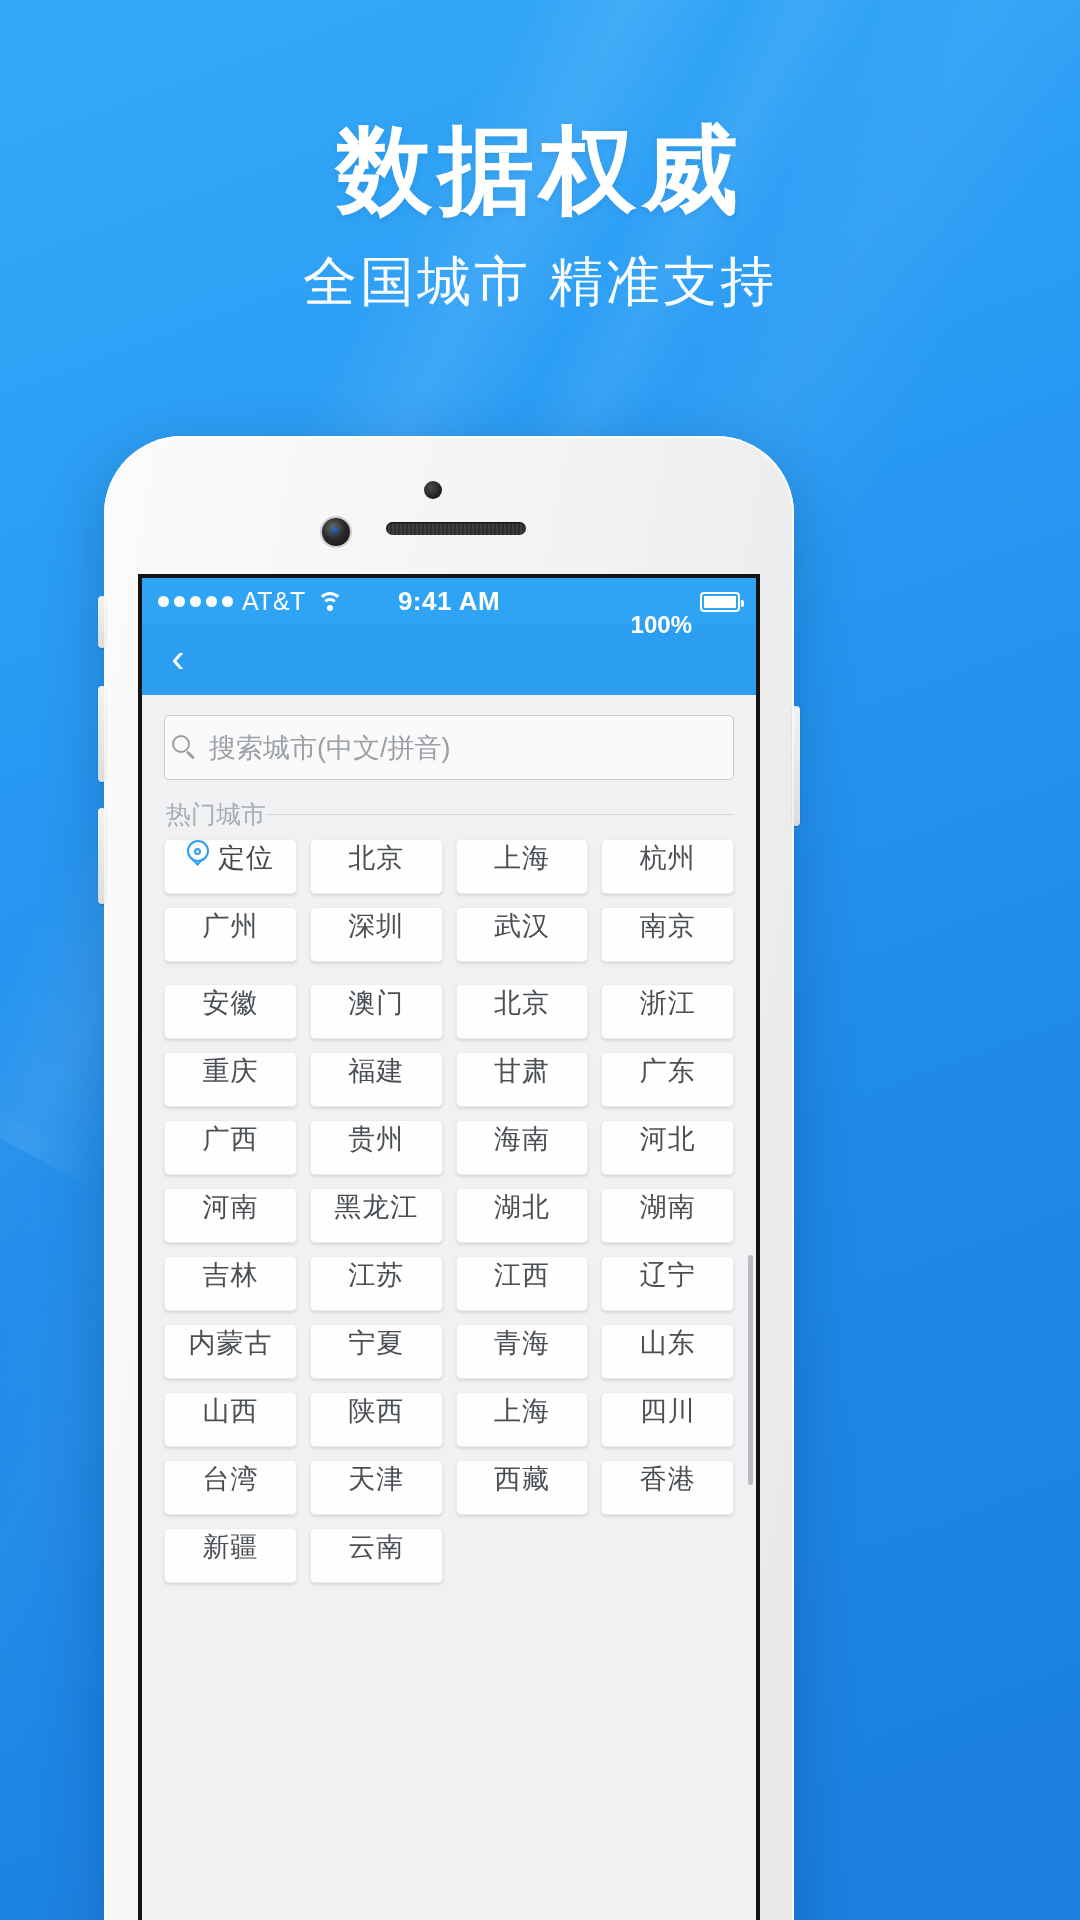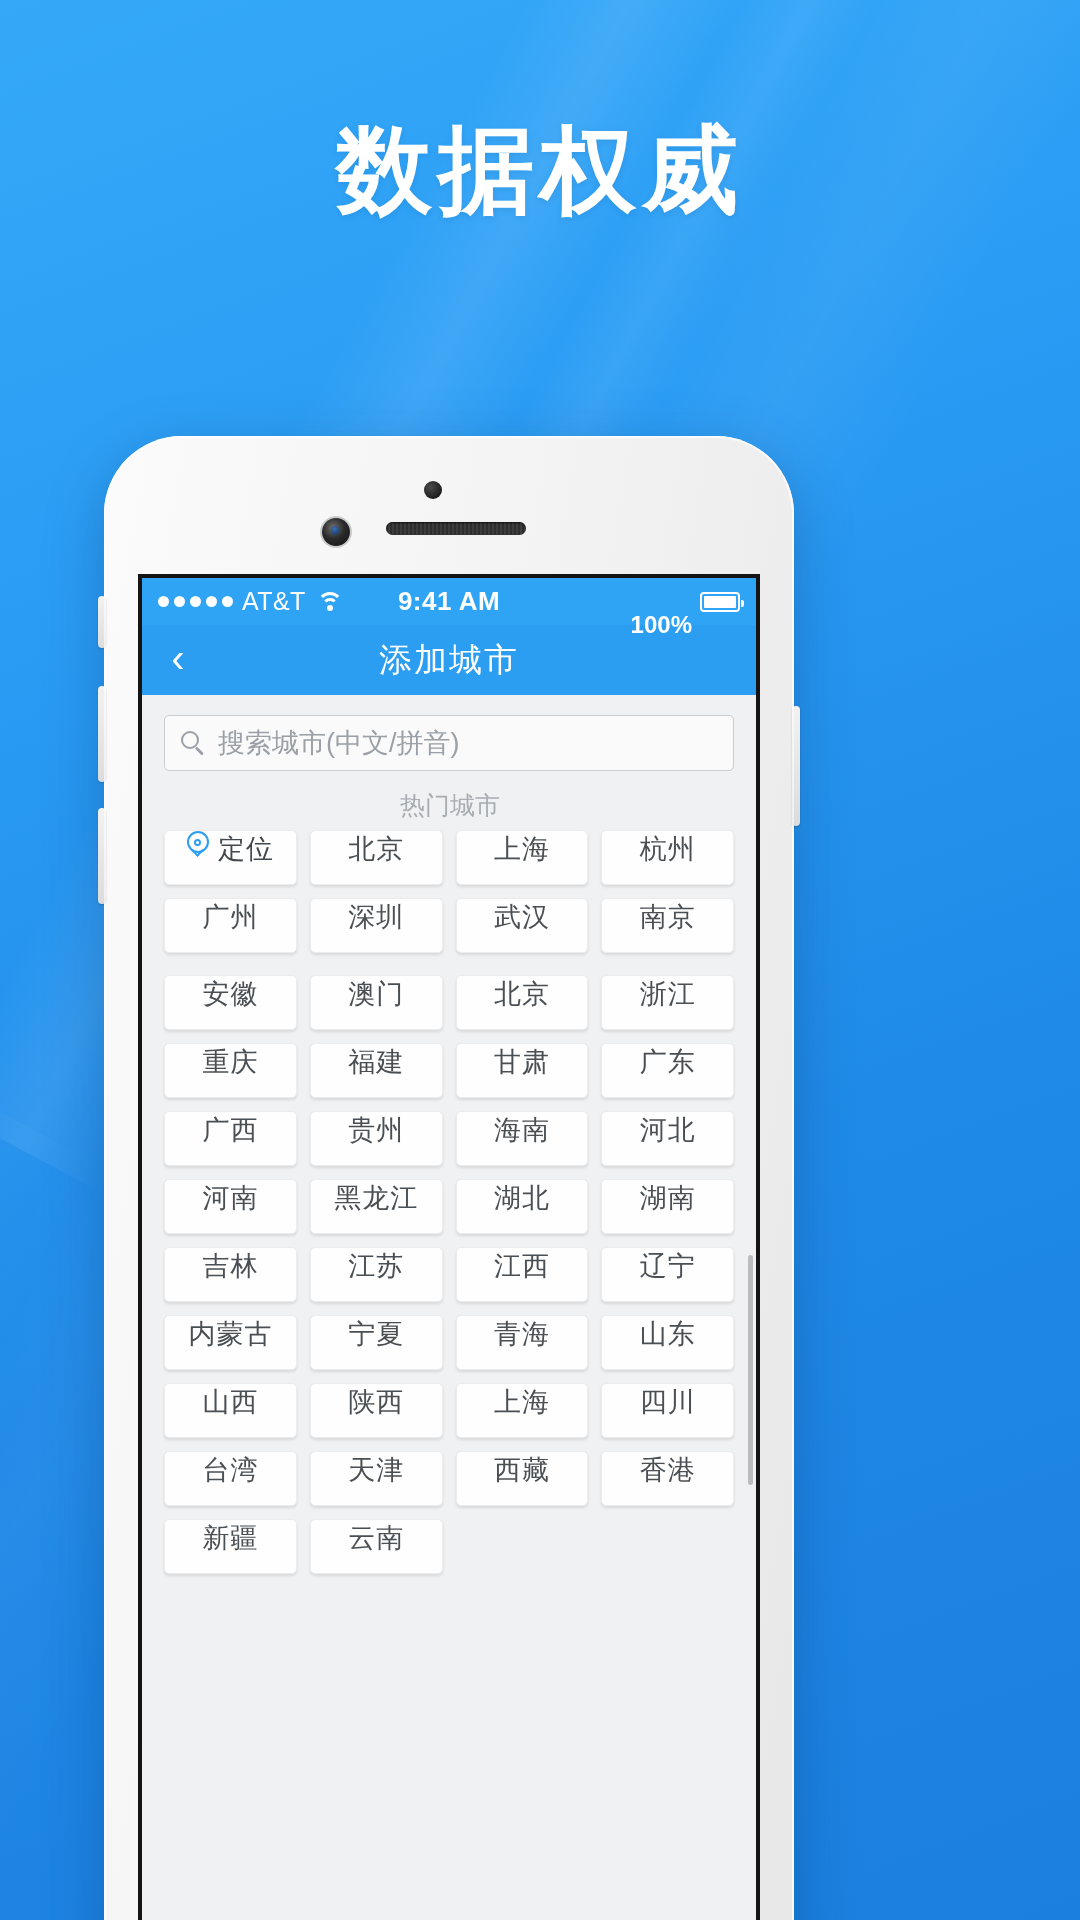--- a/index.html
+++ b/index.html
@@ -151,38 +151,38 @@
   
   .content {
     background: #f0f1f2;
     height: calc(1418px - 47px - 70px);
     overflow: hidden;
     padding: 0 0 0 0;
     position: relative;
   }
   .search-wrap { padding: 20px 22px 14px 22px; }
   .searchbox {
-    height: 56px; background: #fafafa; border: 1.5px solid #c9cdd1; border-radius: 5px;
-    display: flex; align-items: center; gap: 12px; padding: 0 16px;
+    height: 65px; background: #fafafa; border: 1.5px solid #c9cdd1; border-radius: 5px;
+    display: flex; align-items: center; gap: 12px; padding: 0 7px;
   }
   .mag { width: 25px; height: 25px; position: relative; flex: none; }
   .mag i {
     position:absolute; left:0; top:0; width: 18px; height: 18px;
     border: 2.5px solid #9aa0a6; border-radius: 50%;
   }
   .mag u {
     position:absolute; left:15px; top:15px; width: 10px; height: 2.5px;
     background: #9aa0a6; transform: rotate(45deg); transform-origin: left center;
     border-radius: 2px;
   }
   .search-ph { color: #9aa0a6; font-size: 27px; }
 
   .sec-head {
     display: flex; align-items: center; gap: 0;
-    padding: 2px 22px 0 24px; margin-top: 2px; margin-bottom: 8px; flex-direction: column;
+    padding: 2px 22px 0 24px; margin-top: 2px; margin-bottom: 8px;
   }
   .sec-head .lbl { color: #a8adb2; font-size: 25px; white-space: nowrap; }
   .sec-head .rule { flex: 1; height: 1px; background: #d6d9dc; }
 
   .grid {
     display: grid;
     grid-template-columns: repeat(4, 1fr);
     gap: 13px;
     padding: 0 22px;
   }
@@ -222,20 +222,21 @@
 
 <div id="stage">
 
   <div class="streak s1"></div>
   <div class="streak s2"></div>
   <div class="streak s3"></div>
   <div class="streak s4"></div>
   <div class="streak s5"></div>
 
   <div class="headline">数据权威</div>
+  <div class="subhead">全国城市 精准支持</div>
 
   <div id="phone">
     <div class="side-btn mute"></div>
     <div class="side-btn volup"></div>
     <div class="side-btn voldn"></div>
     <div class="side-btn power"></div>
 
     <div class="sensor"></div>
     <div class="camera"></div>
     <div class="speaker"></div>
@@ -264,21 +265,20 @@
           <span class="batt">
               <i></i>
             </span>
         </div>
       </div>
 
       <div class="navbar">
         <div class="nav-back">
           <span>‹</span>
         </div>
-        <div class="nav-title">添加城市</div>
       </div>
 
       <div class="content">
 
         <div class="search-wrap">
           <div class="searchbox">
             <span class="mag">
                 <i></i>
                 <u></u>
               </span>

